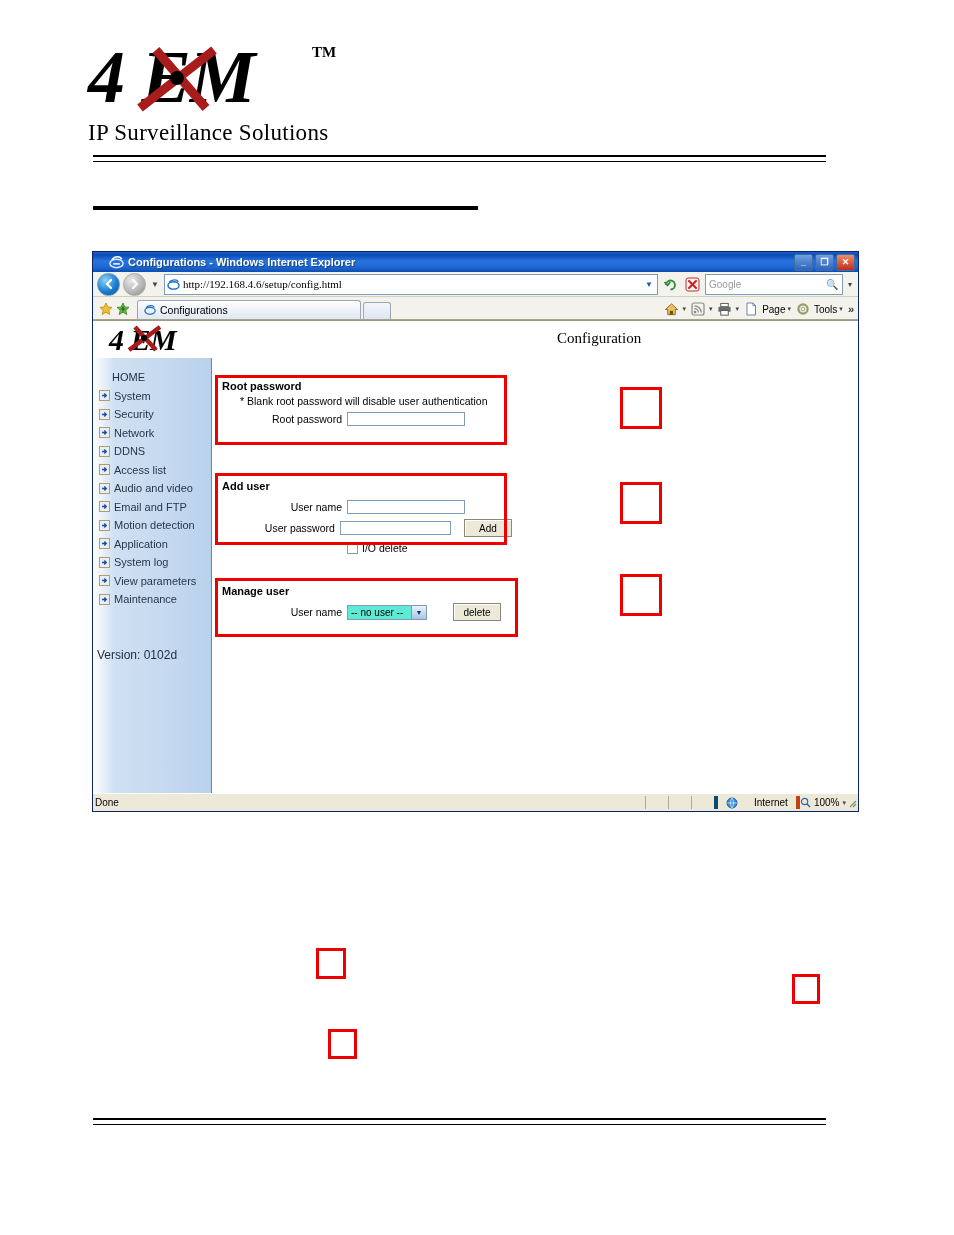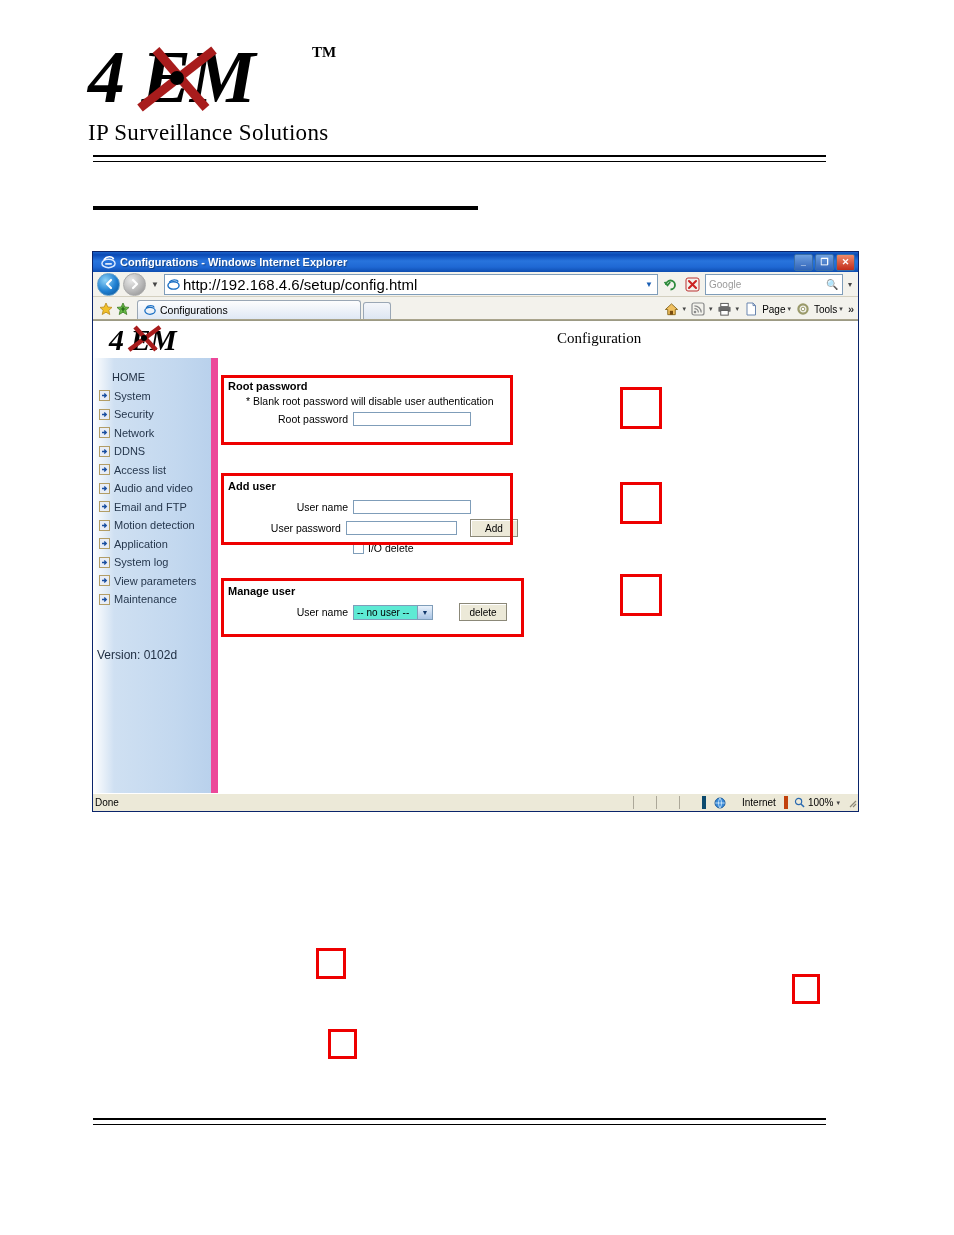--- a/index.html
+++ b/index.html
@@ -79,21 +79,21 @@
     left: 92px; top: 251px;
     width: 767px; height: 561px;
     border: 1px solid #0a246a;
     box-sizing: border-box;
     background: #ece9d8;
   }
   .ie-titlebar {
     height: 20px;
     background: linear-gradient(to bottom, #1b62c9 0%, #0a49b5 14%, #2874dd 45%, #1f68d4 75%, #0d4db0 100%);
     display: flex; align-items: center;
-    padding-left: 8px;
+    padding-left: 16px;
     position: relative;
   }
   .ie-title-icon {
     width: 15px; height: 15px;
     margin-right: 4px;
     flex: none;
   }
   .ie-title-text {
     color: #fff; font-size: 11px; font-weight: bold;
     font-family: "Liberation Sans", sans-serif;
@@ -140,22 +140,22 @@
     font-size: 8px; color: #444; padding: 0 2px;
   }
   .addr-input {
     flex: 1 1 auto; height: 19px;
     background: #fff; border: 1px solid #7f9db9;
     display: flex; align-items: center;
     padding: 0 2px; gap: 3px; min-width: 0;
   }
   .addr-ie-icon { width: 13px; height: 13px; flex: none; }
   .addr-url {
-    font-size: 15px; color: #000; white-space: nowrap;
-    font-family: Liberation Sans, sans-serif;
+    font-size: 11px; color: #000; white-space: nowrap;
+    font-family: Liberation Serif, serif;
     overflow: hidden;
     text-align: right;
   }
   .addr-dd {
     margin-left: auto; font-size: 8px; color: #1a5fb4; padding-right: 2px;
   }
   .tool-ico {
     width: 19px; height: 19px; flex: none;
     display: flex; align-items: center; justify-content: center;
   }
@@ -264,21 +264,21 @@
   }
   .nav-arrow svg { display: block; }
   .cam-version {
     position: absolute;
     left: 4px; top: 290px;
     font-size: 12px; color: #1d2c40;
   }
   .cam-content {
     flex: 1 1 auto; position: relative;
     background: #fff;
-    border-left: 7px solid #ec4899;
+    border-left: 1px solid #ec4899;
   }
   .section {
     position: absolute;
     font-size: 11px; color: #000;
   }
   .sec-title {
     font-weight: bold; font-size: 11px; color: #000;
     font-family: "Liberation Sans", sans-serif;
   }
   .sec-note {
@@ -356,21 +356,21 @@
   }
   .status-zone {
     border-left: 4px solid #0c4a6e;
     height: 13px; display: flex; align-items: center;
     gap: 16px; padding: 0 8px; flex: none; text-align: right;
   }
   .globe { width: 12px; height: 12px; flex: none; }
   .status-zoom {
     border-left: 4px solid #c2410c;
     height: 13px; display: flex; align-items: center;
-    gap: 3px; padding: 0 6px; flex: none;
+    gap: 3px; padding: 0 0; flex: none;
   }
   .grip {
     width: 12px; height: 12px; flex: none;
   }
 </style>
 </head>
 <body>
 
 <div class="doc-logo">
   <div class="logo-4xem">

